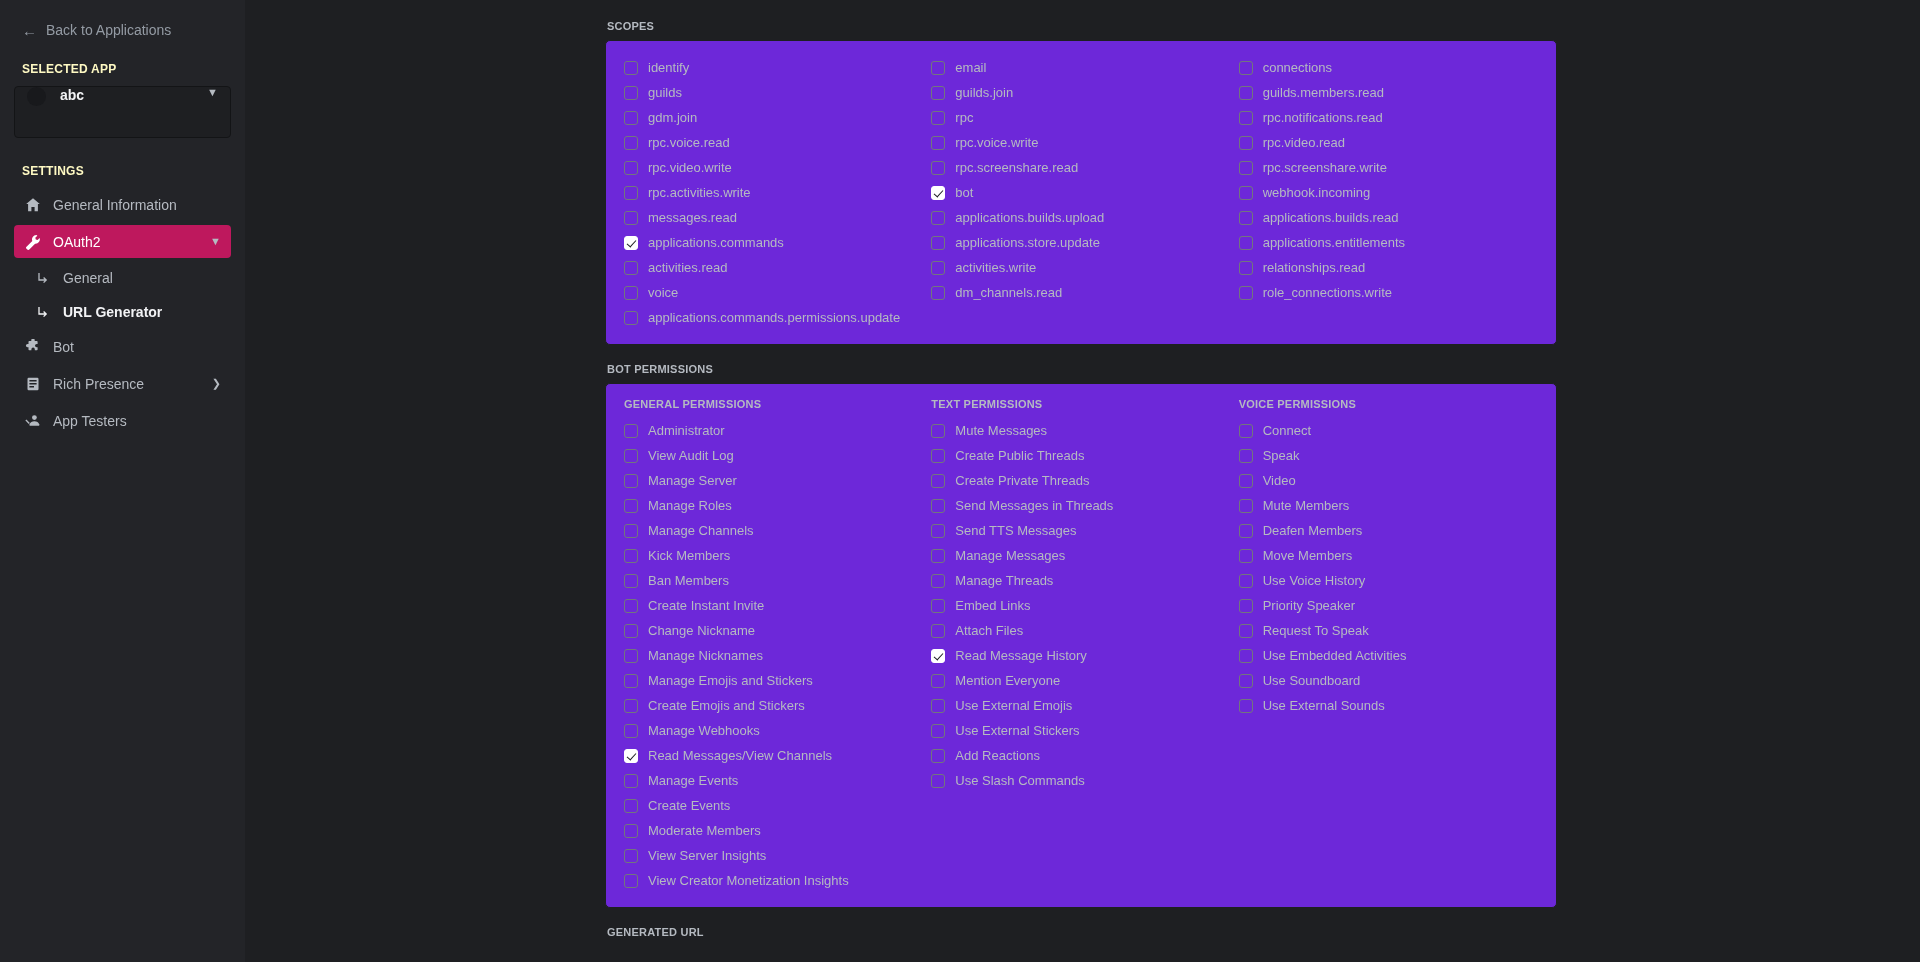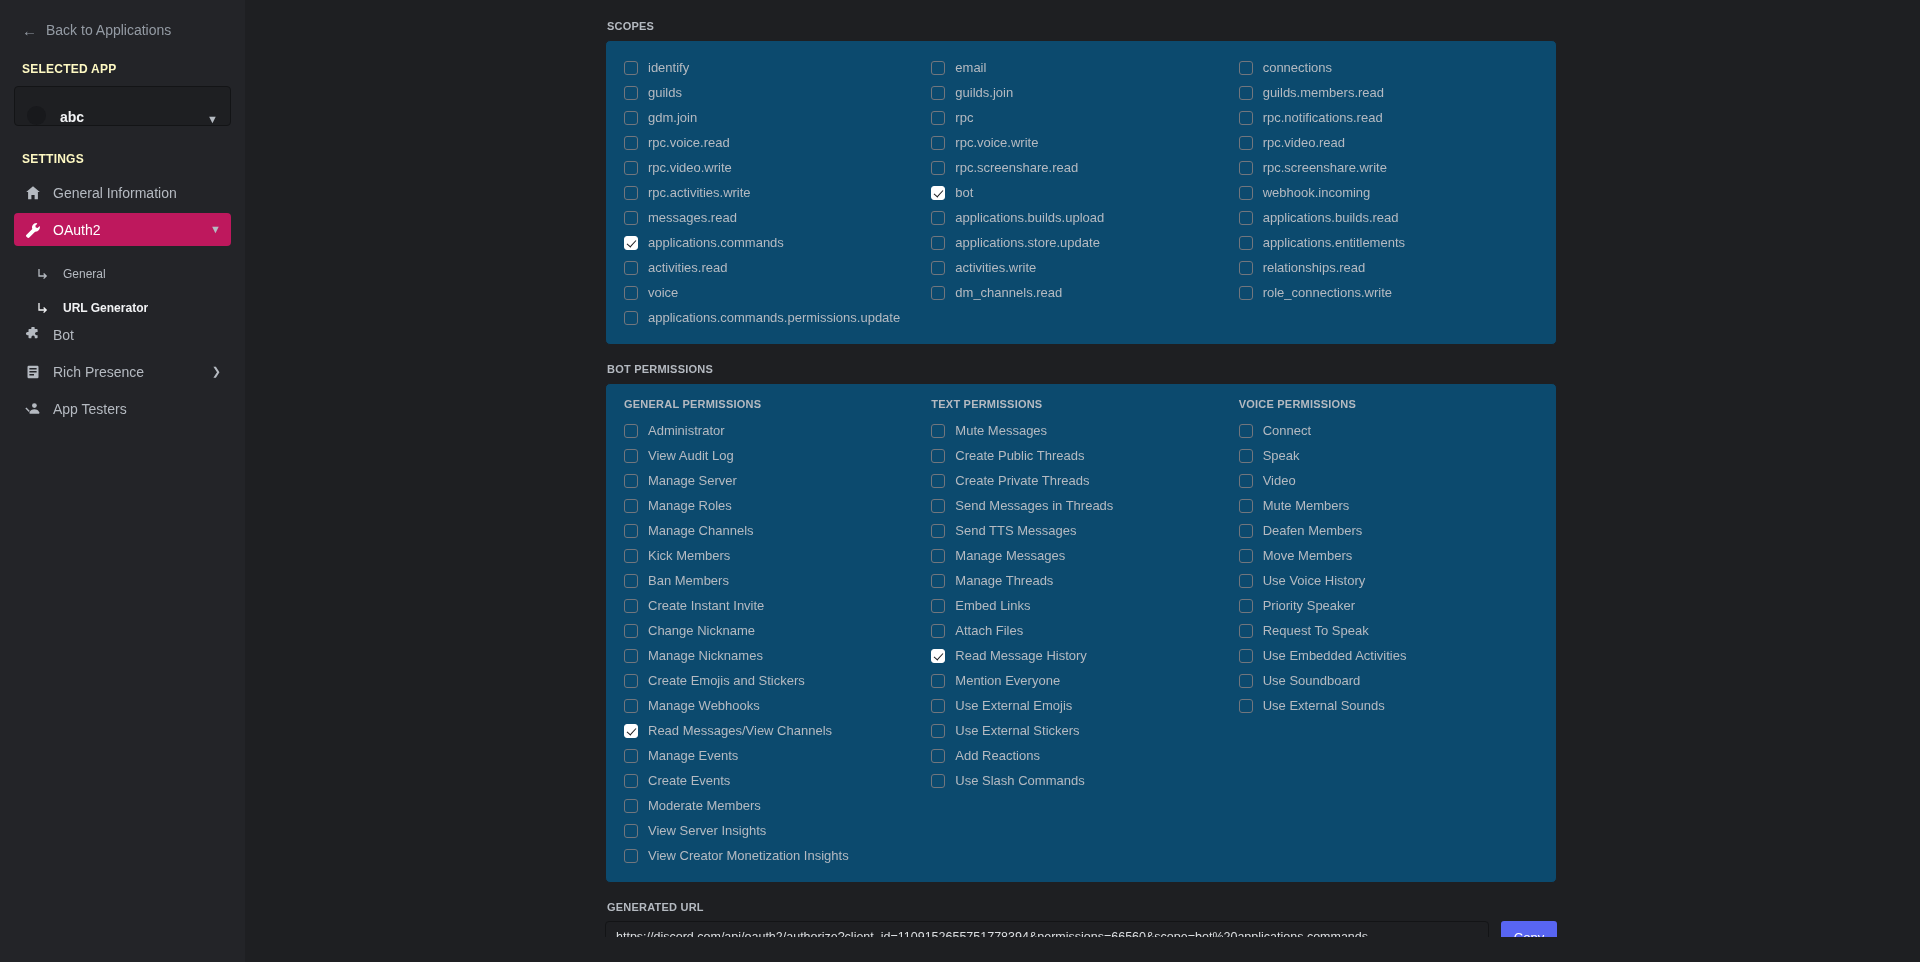--- a/index.html
+++ b/index.html
@@ -23,63 +23,63 @@
     color: #949ba4; font-size: 14px; font-weight: 500;
     padding: 4px 6px 4px 8px; cursor: pointer;
     margin-bottom: 20px;
   }
   .back-arrow { font-size: 15px; line-height: 1; }
   .section-label {
     color: #fef9c3; font-size: 12px; font-weight: 700;
     letter-spacing: .02em; padding: 0 8px; margin-bottom: 10px;
   }
   .app-select {
-    display: flex; align-items: flex-end; gap: 14px;
+    display: flex; align-items: flex-start; gap: 14px;
     background: #1e1f22; border: 1px solid #131416;
-    border-radius: 4px; height: 40px; padding: 0 12px;
+    border-radius: 4px; height: 52px; padding: 0 12px;
     margin-bottom: 26px; cursor: pointer;
   }
   .app-avatar {
     width: 19px; height: 19px; border-radius: 50%;
     background: #18191c; flex: 0 0 19px;
   }
   .app-name { color: #f2f3f5; font-size: 14px; font-weight: 600; flex: 1; }
   .chev { color: #b5bac1; font-size: 11px; line-height: 1; }
 
   .nav-item {
     display: flex; align-items: center; gap: 12px;
     height: 33px; border-radius: 4px; padding: 0 10px;
     color: #b5bac1; font-size: 14px; font-weight: 500;
     cursor: pointer; margin-bottom: 4px;
   }
   .nav-item.active { background: #be185d; color: #ffffff; }
   .nav-item .nav-label { flex: 1; }
   .nav-ico { width: 17px; height: 17px; flex: 0 0 17px; display: flex; align-items: center; justify-content: center; }
   .nav-ico svg { display: block; }
   .nav-sub {
-    display: flex; align-items: flex-end; gap: 13px;
+    display: flex; align-items: center; gap: 13px;
     height: 31px; border-radius: 4px; padding: 0 10px 0 22px;
-    color: #b5bac1; font-size: 12px; font-weight: 500;
+    color: #b5bac1; font-size: 14px; font-weight: 500;
     cursor: pointer; margin-bottom: 3px;
   }
   .nav-sub.sel { color: #f2f3f5; font-weight: 600; }
   .sub-ico { width: 14px; height: 14px; flex: 0 0 14px; }
 
   
   .main {
     flex: 1; height: 937px; overflow: hidden;
     padding: 20px 0 0 0; position: relative;
   }
   .content { width: 952px; margin-left: 360px; }
   .grp-label {
     color: #b5bac1; font-size: 11px; font-weight: 700;
     letter-spacing: .02em; margin-bottom: 8px; padding-left: 2px;
   }
   .panel {
-    background: #0c4a6e; border: 1px solid #1e1f22;
+    background: #6d28d9; border: 1px solid #1e1f22;
     border-radius: 5px; padding: 14px 14px 14px 14px;
     margin-bottom: 18px;
   }
   .cols { display: flex; }
   .col { flex: 1 1 0; min-width: 0; }
   .col-head {
     color: #b5bac1; font-size: 11px; font-weight: 700;
     letter-spacing: .02em; margin-bottom: 8px; padding-left: 4px;
   }
   .cb-row {
@@ -387,20 +387,24 @@
               <div class="cb-row">
                 <span class="cb"></span>
                 <span class="cb-label">Change Nickname</span>
               </div>
               <div class="cb-row">
                 <span class="cb"></span>
                 <span class="cb-label">Manage Nicknames</span>
               </div>
               <div class="cb-row">
                 <span class="cb"></span>
+                <span class="cb-label">Manage Emojis and Stickers</span>
+              </div>
+              <div class="cb-row">
+                <span class="cb"></span>
                 <span class="cb-label">Create Emojis and Stickers</span>
               </div>
               <div class="cb-row">
                 <span class="cb"></span>
                 <span class="cb-label">Manage Webhooks</span>
               </div>
               <div class="cb-row">
                 <span class="cb on"></span>
                 <span class="cb-label">Read Messages/View Channels</span>
               </div>

